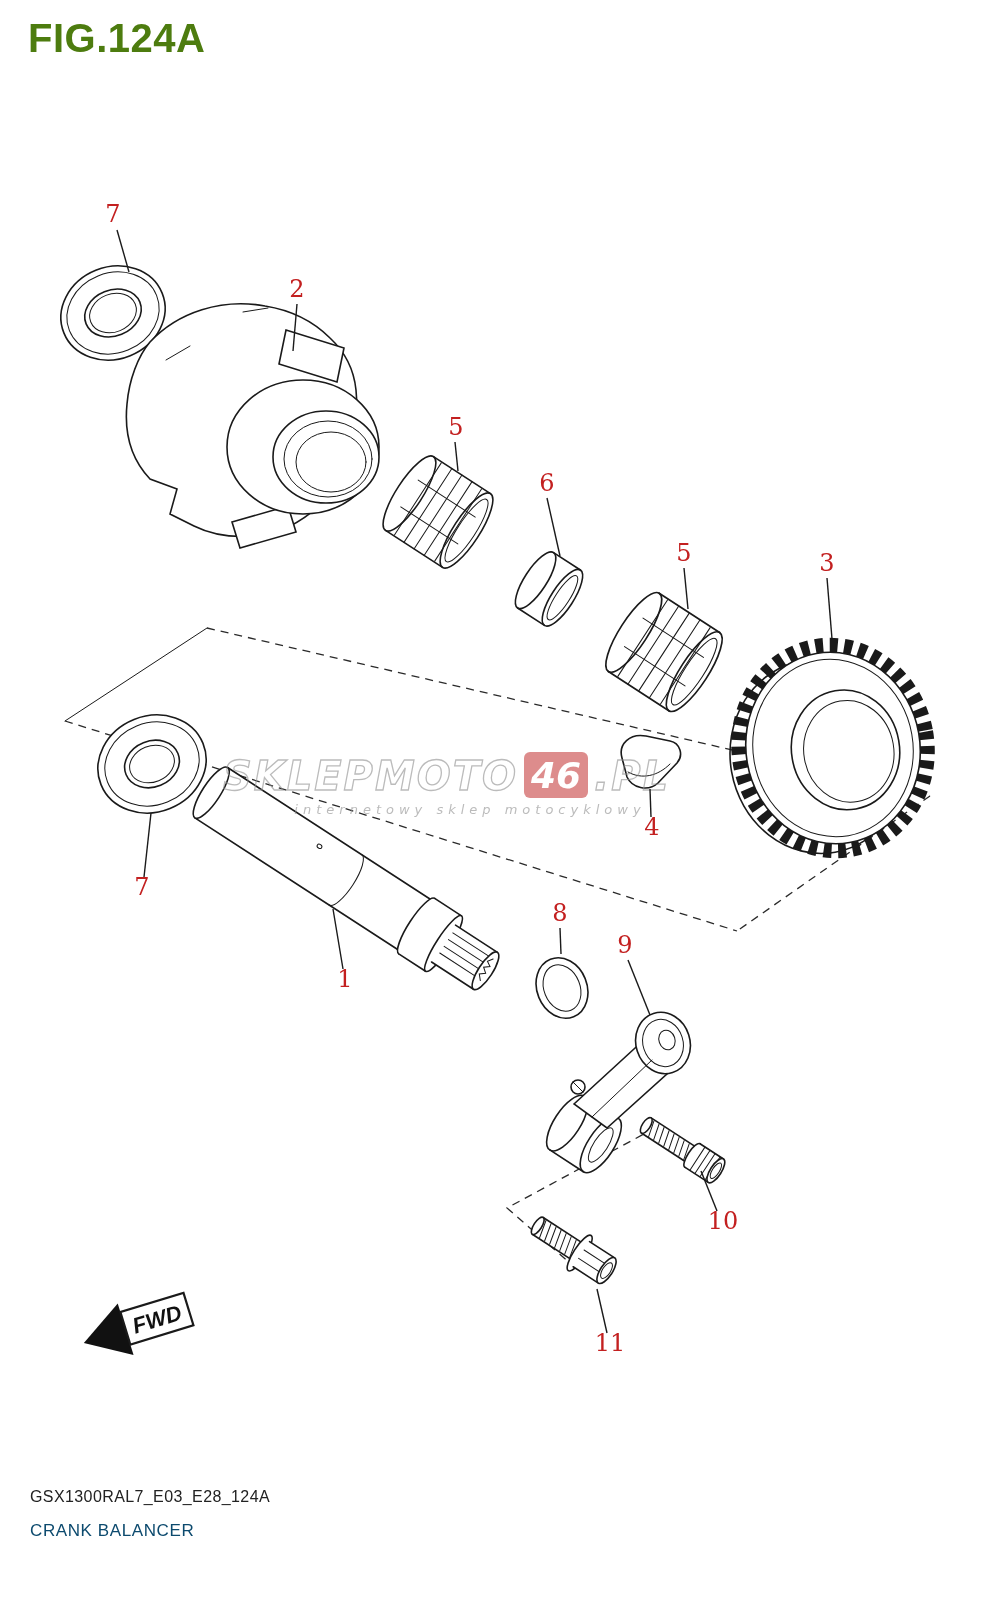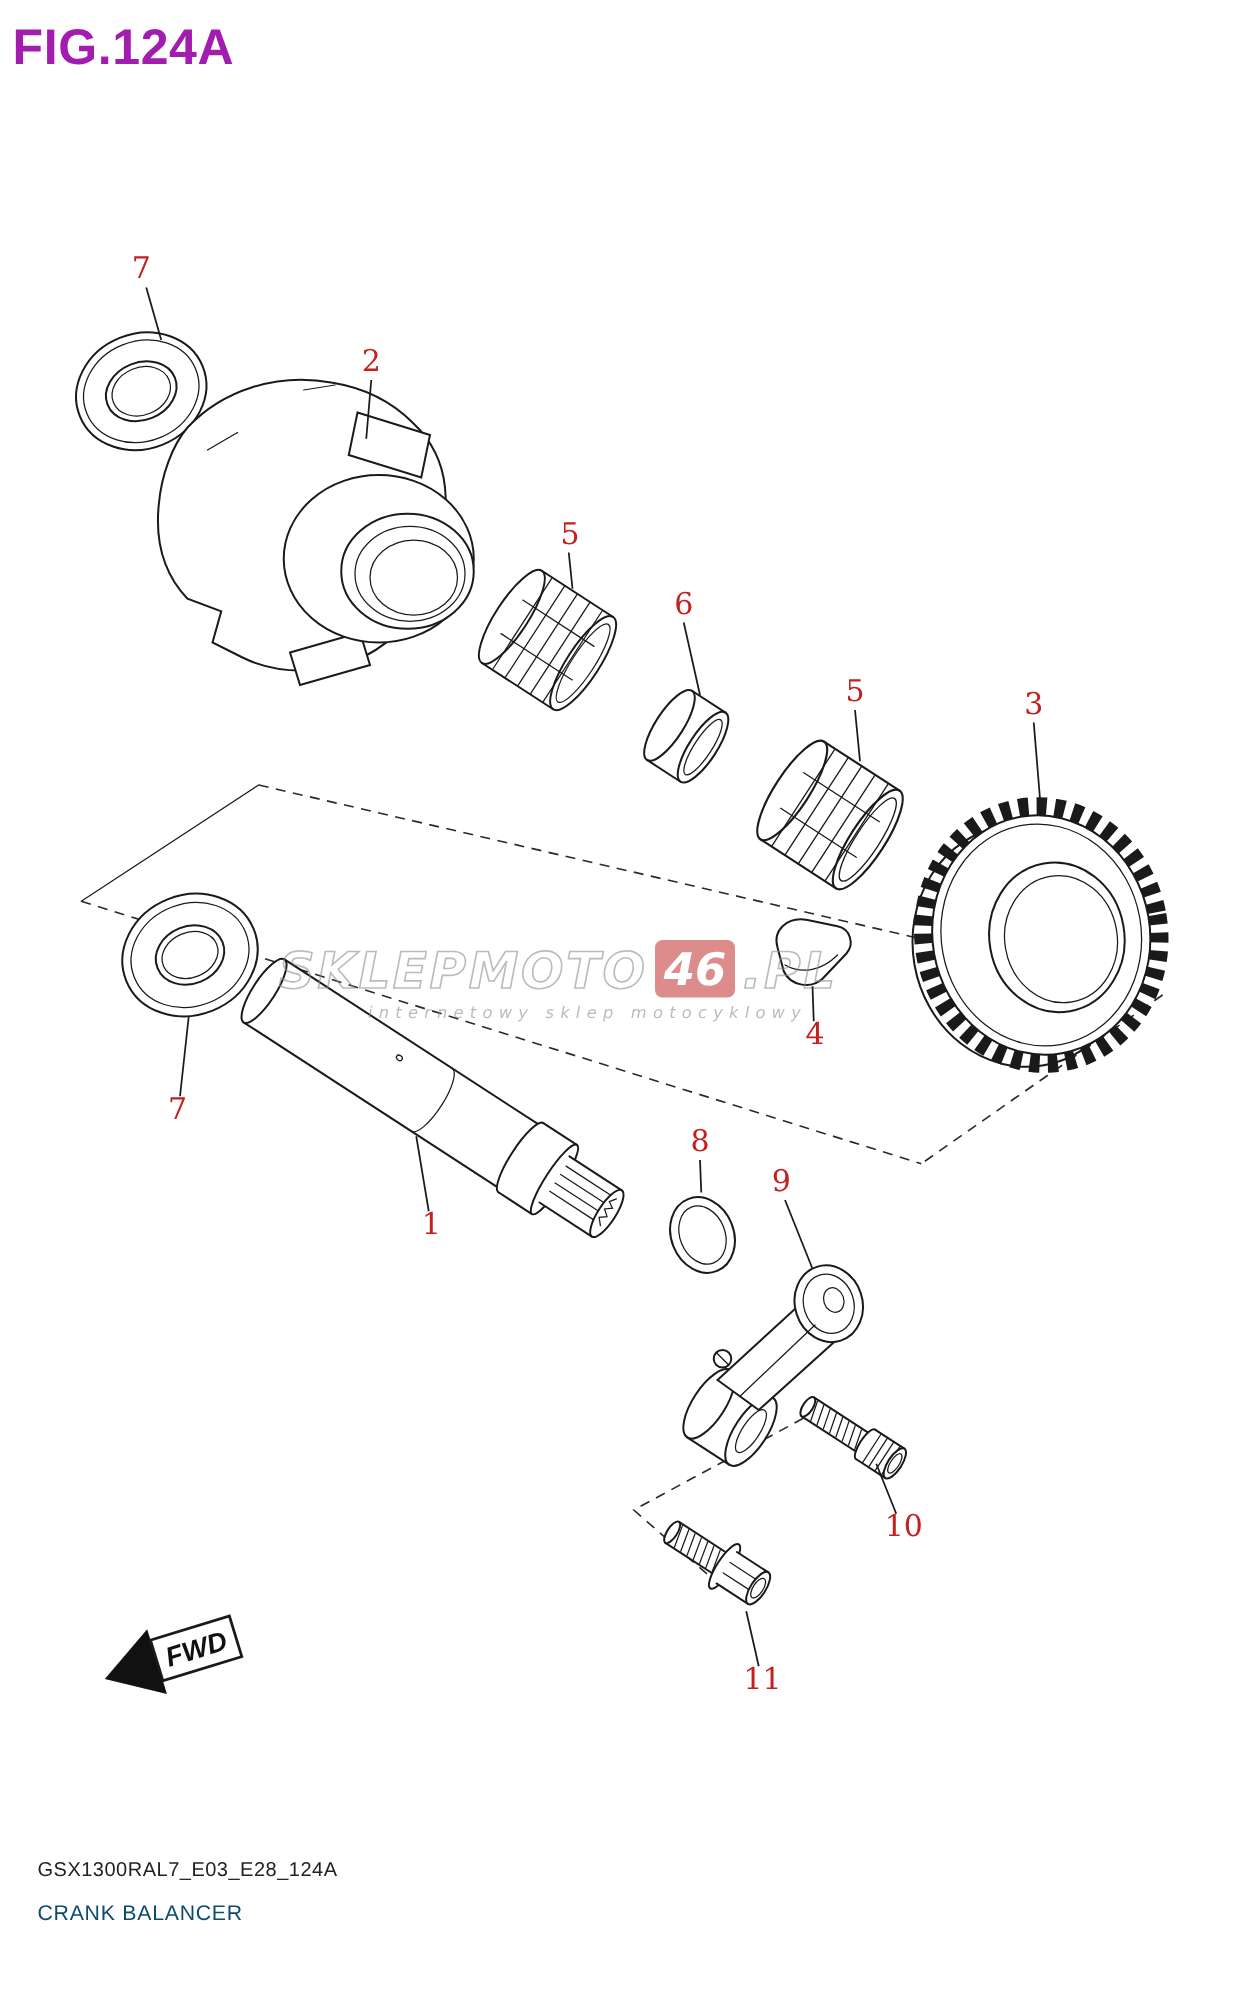--- a/index.html
+++ b/index.html
@@ -1,23 +1,23 @@
 <!DOCTYPE html>
 <html><head>
 <meta charset="utf-8">
 <style>
   * { margin:0; padding:0; box-sizing:border-box; }
   html,body { background:#ffffff; }
   body { font-family:"Liberation Sans", sans-serif; }
   .page { position:relative; width:1000px; height:1600px; background:#ffffff; overflow:hidden; }
 
   .fig-title {
-    position:absolute; left:10px; top:16px;
+    position:absolute; left:28px; top:16px;
     font:700 40px "Liberation Sans", sans-serif;
-    color:#a21caf; letter-spacing:.5px;
+    color:#4d7c0f; letter-spacing:.5px;
   }
   .footer-code {
     position:absolute; left:30px; top:1488px;
     font:16px "Liberation Sans", sans-serif; color:#222; letter-spacing:.4px;
   }
   .footer-name {
     position:absolute; left:30px; top:1521px;
     font:17px "Liberation Sans", sans-serif; color:#0c4a6e; letter-spacing:.6px;
   }
 

